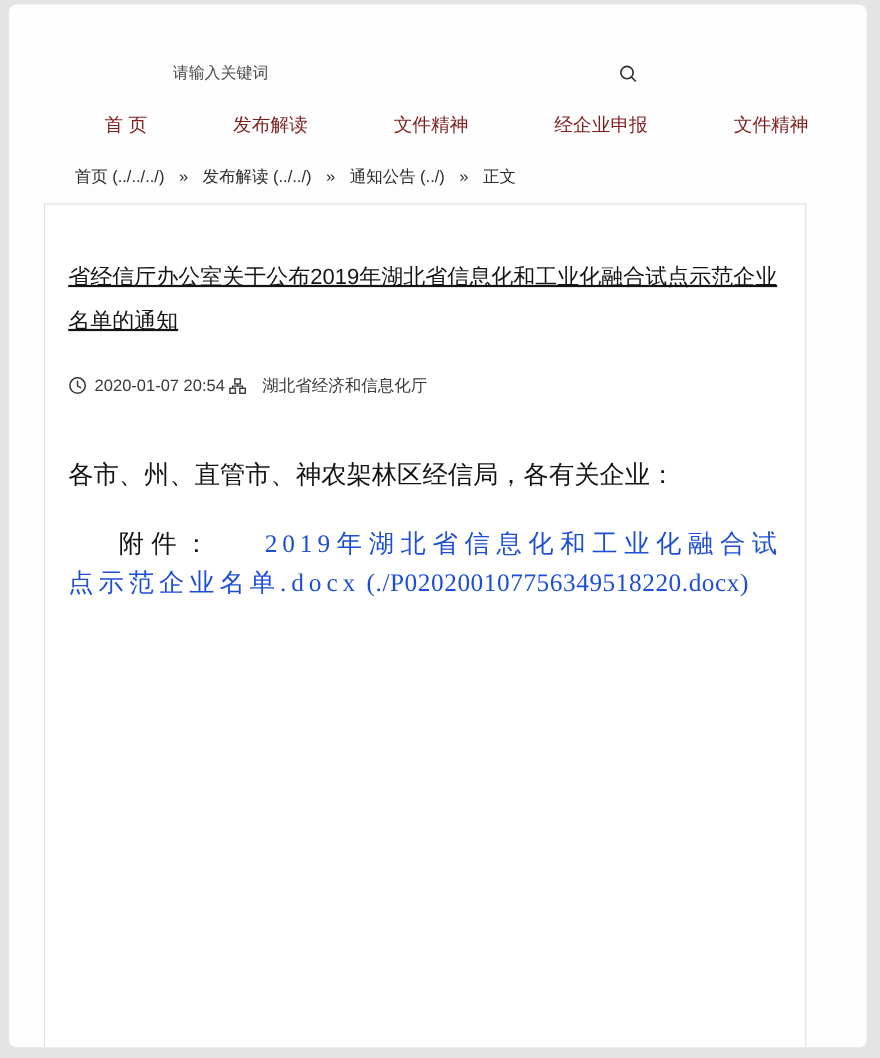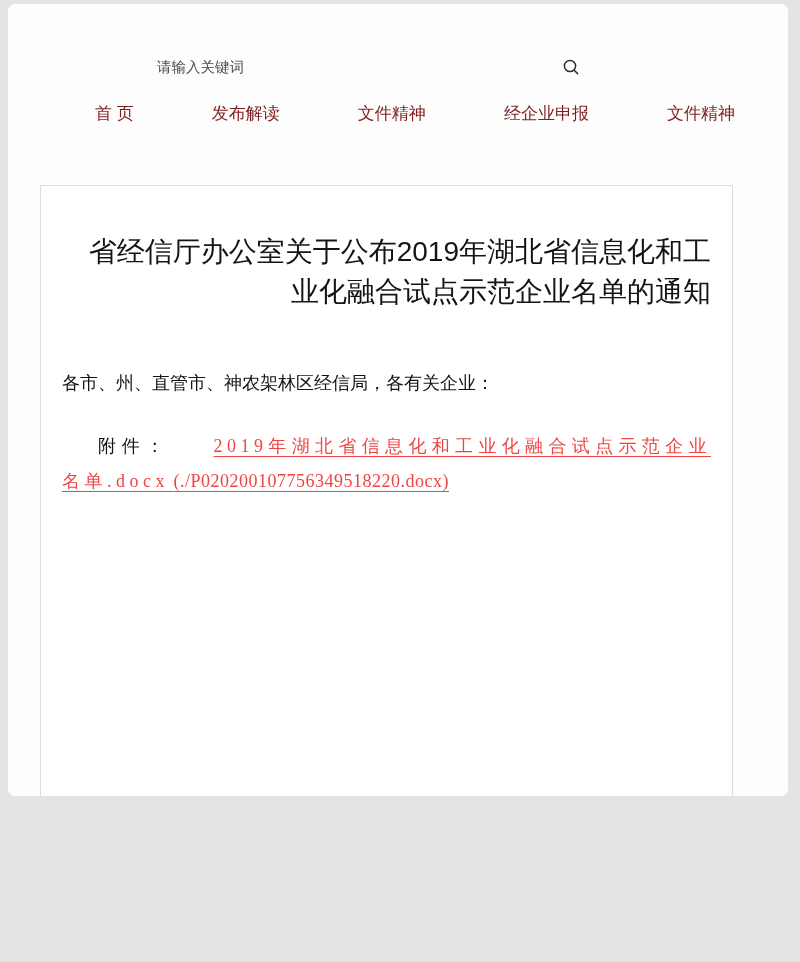--- a/index.html
+++ b/index.html
@@ -7,21 +7,21 @@
   body {
     width: 800px; height: 962px;
     background: #e4e4e4;
     font-family: "Liberation Sans", "DejaVu Sans", sans-serif;
     color: #222;
     overflow: hidden;
   }
   .page {
     position: absolute;
     left: 8px; top: 4px;
-    width: 780px; height: 792px;
+    width: 780px; height: 948px;
     background: #fdfdfd;
     border-radius: 7px;
     overflow: hidden;
   }
   
   .search-row {
     position: absolute;
     left: 149px; top: 50px;
     width: 425px; height: 26px;
     display: flex; align-items: center; justify-content: space-between;
@@ -61,49 +61,49 @@
     position: absolute;
     left: 32px; top: 181px;
     width: 693px; height: 767px;
     border: 1px solid #dedede;
     border-bottom: none;
     background: #fff;
     padding: 0 21px;
   }
   .doc-title {
     margin: 46px 0 0 0;
-    font-size: 28px; font-weight: 500;
+    font-size: 20px; font-weight: 500;
     line-height: 40px;
-    text-align: right;
+    text-align: left;
     color: #141414;
+    text-decoration: underline;
   }
   .doc-meta {
     margin-top: 29px;
     display: flex; align-items: center;
     font-size: 15px; color: #3a3a3a;
   }
   .doc-meta .meta-icon { display: inline-flex; margin-right: 7px; }
   .doc-meta .meta-date { margin-right: 4px; }
   .doc-meta .meta-source { margin-left: 7px; }
   .doc-body p {
     font-family: "Liberation Serif", "DejaVu Serif", serif;
-    font-size: 18px; line-height: 35.5px;
+    font-size: 23px; line-height: 35.5px;
     color: #141414;
     margin: 0;
     text-align: justify;
   }
   .p-salutation { margin-top: 54px !important; }
   .p-indent { text-indent: 2em; }
   .p-2 { margin-top: 12px !important; }
   .p-3 { margin-top: 24px !important; }
   .p-attachment { margin-top: 27px !important; }
   .p-attachment .att-label { letter-spacing: 5px; }
   .attachment-link {
-    color: #ef4444;
-    text-decoration: underline;
+    color: #1d4ed8;
     text-underline-offset: 4px;
     cursor: pointer;
     margin-left: 44px;
   }
   .att-name { letter-spacing: 4.5px; }
   .att-path { letter-spacing: 0.5px; }
   .signature {
     margin-top: 60px;
     text-align: center;
     transform: translateX(42px);
@@ -129,25 +129,53 @@
   </div>
 
   <div class="nav">
     <span class="nav-item">首 页</span>
     <span class="nav-item">发布解读</span>
     <span class="nav-item">文件精神</span>
     <span class="nav-item">经企业申报</span>
     <span class="nav-item">文件精神</span>
   </div>
 
+  <div class="breadcrumb">
+    <span class="crumb"><span>首页</span><span class="crumb-suffix">(../../../)</span></span>
+    <span class="crumb-sep">»</span>
+    <span class="crumb"><span>发布解读</span><span class="crumb-suffix">(../../)</span></span>
+    <span class="crumb-sep">»</span>
+    <span class="crumb"><span>通知公告</span><span class="crumb-suffix">(../)</span></span>
+    <span class="crumb-sep">»</span>
+    <span class="crumb"><span>正文</span></span>
+  </div>
 
   <div class="doc-box">
 
     <h1 class="doc-title">省经信厅办公室关于公布2019年湖北省信息化和工业化融合试点示范企业名单的通知</h1>
 
+    <div class="doc-meta">
+      <span class="meta-icon">
+        <svg width="17" height="17" viewBox="0 0 17 17">
+          <circle cx="8.5" cy="8.5" r="7" fill="none" stroke="#3a3a3a" stroke-width="1.4"></circle>
+          <polyline points="8.5,4.5 8.5,9 11.3,10.4" fill="none" stroke="#3a3a3a" stroke-width="1.4" stroke-linecap="round" stroke-linejoin="round"></polyline>
+        </svg>
+      </span>
+      <span class="meta-date">2020-01-07 20:54</span>
+      <span class="meta-icon">
+        <svg width="16" height="16" viewBox="0 0 16 16">
+          <rect x="5.5" y="1.5" width="5" height="4.5" fill="none" stroke="#3a3a3a" stroke-width="1.3"></rect>
+          <rect x="1" y="10" width="5" height="4.5" fill="none" stroke="#3a3a3a" stroke-width="1.3"></rect>
+          <rect x="10" y="10" width="5" height="4.5" fill="none" stroke="#3a3a3a" stroke-width="1.3"></rect>
+          <polyline points="3.5,10 3.5,8 12.5,8 12.5,10" fill="none" stroke="#3a3a3a" stroke-width="1.1"></polyline>
+          <line x1="8" y1="6" x2="8" y2="8" stroke="#3a3a3a" stroke-width="1.1"></line>
+        </svg>
+      </span>
+      <span class="meta-source">湖北省经济和信息化厅</span>
+    </div>
 
     <div class="doc-body">
       <p class="p-salutation">各市、州、直管市、神农架林区经信局，各有关企业：</p>
 
       <p class="p-indent p-attachment">
         <span class="att-label">附件：</span><a class="attachment-link"><span class="att-name">2019年湖北省信息化和工业化融合试点示范企业名单.docx</span> <span class="att-path">(./P020200107756349518220.docx)</span></a>
       </p>
 
     </div>
 

